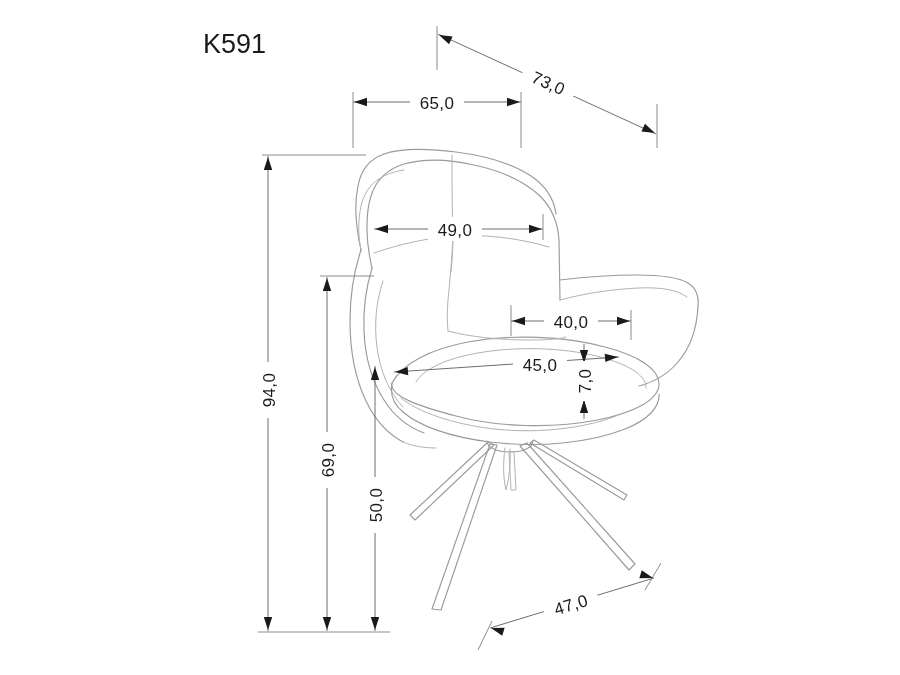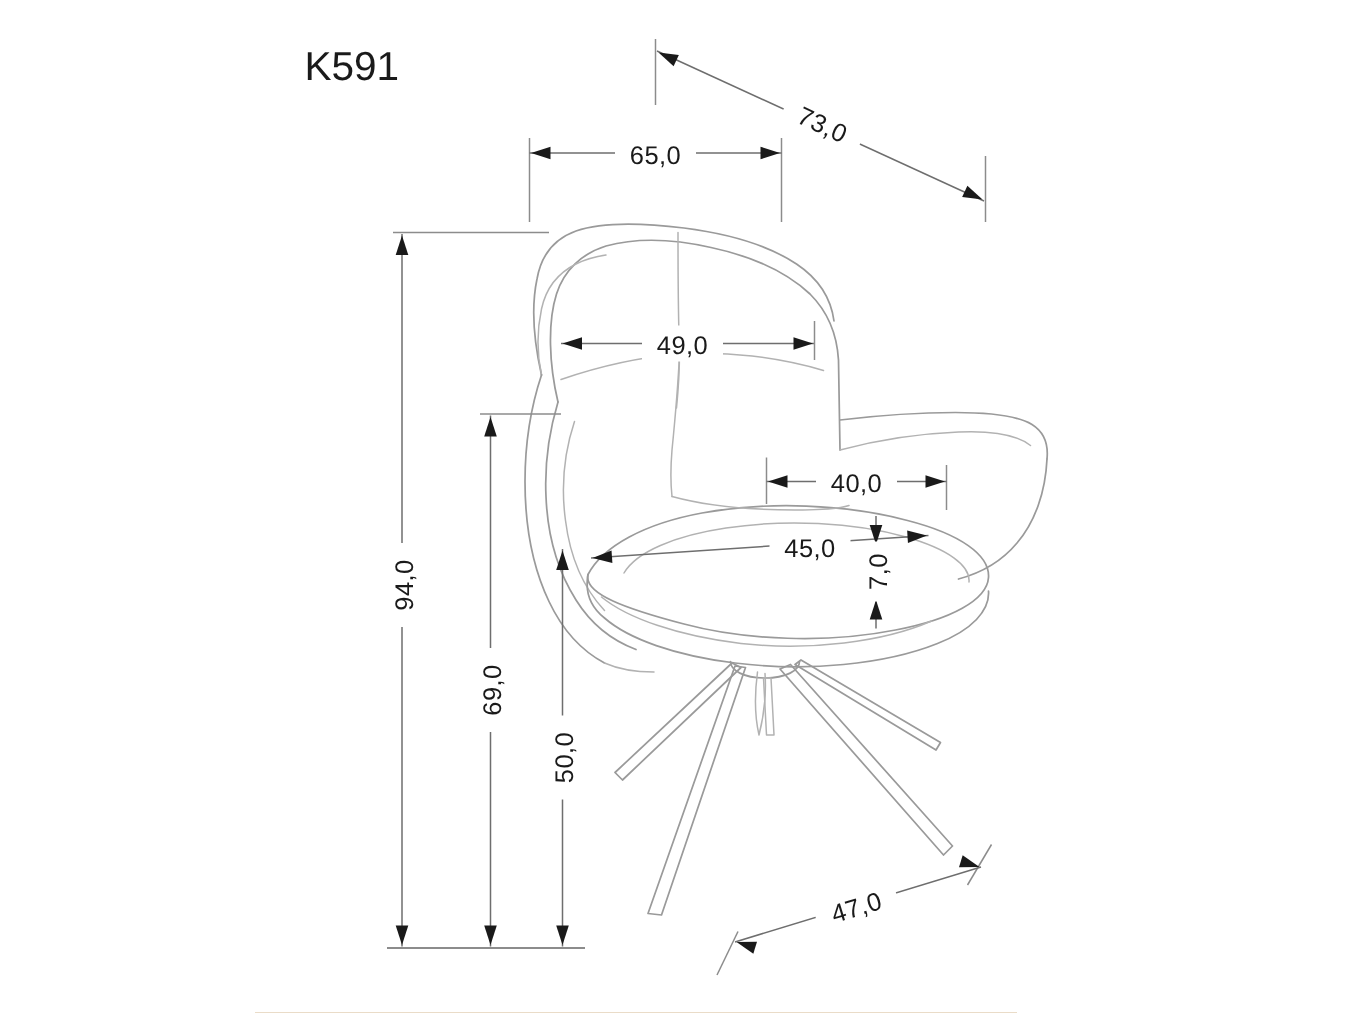--- a/index.html
+++ b/index.html
@@ -8,21 +8,21 @@
     padding: 0;
     background: #ffffff;
   }
   body {
     font-family: "Liberation Sans", sans-serif;
   }
   #stage {
     position: relative;
     width: 900px;
     height: 675px;
-    background: #a16207;
+    background: #5eead4;
     overflow: hidden;
   }
   #drawing {
     position: absolute;
     left: 0;
     top: 0;
     width: 900px;
     height: 675px;
     display: block;
   }

